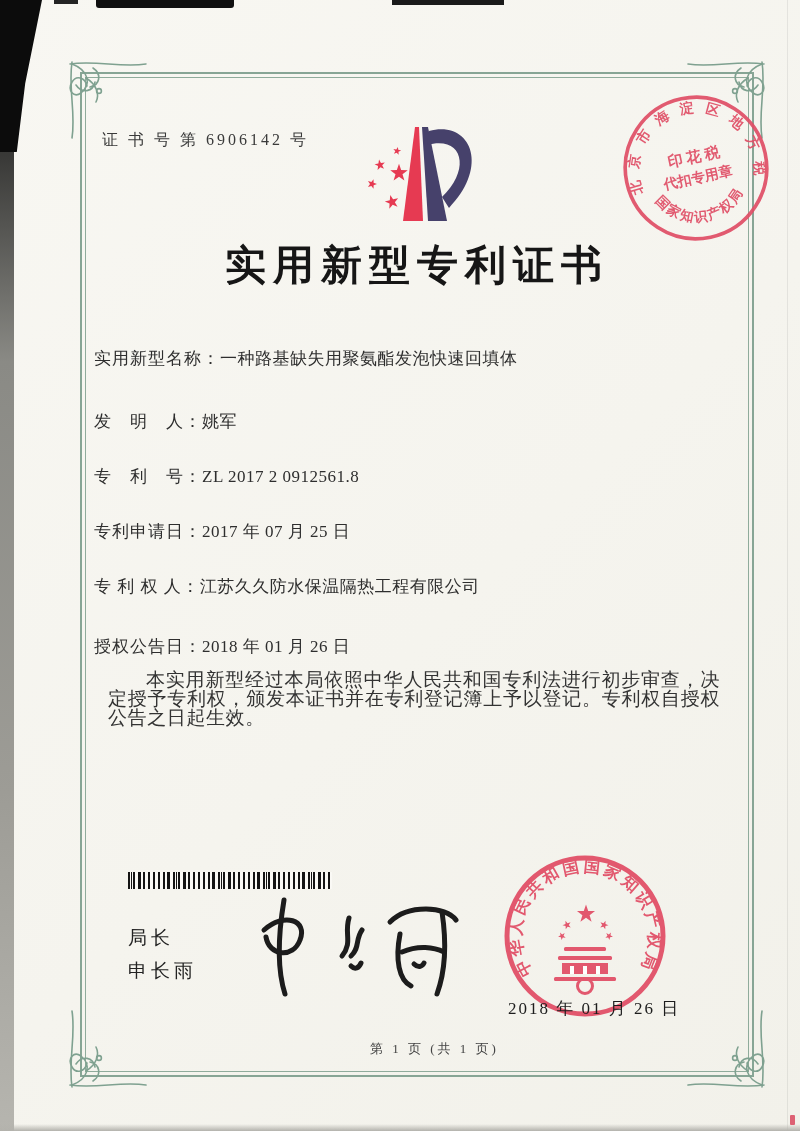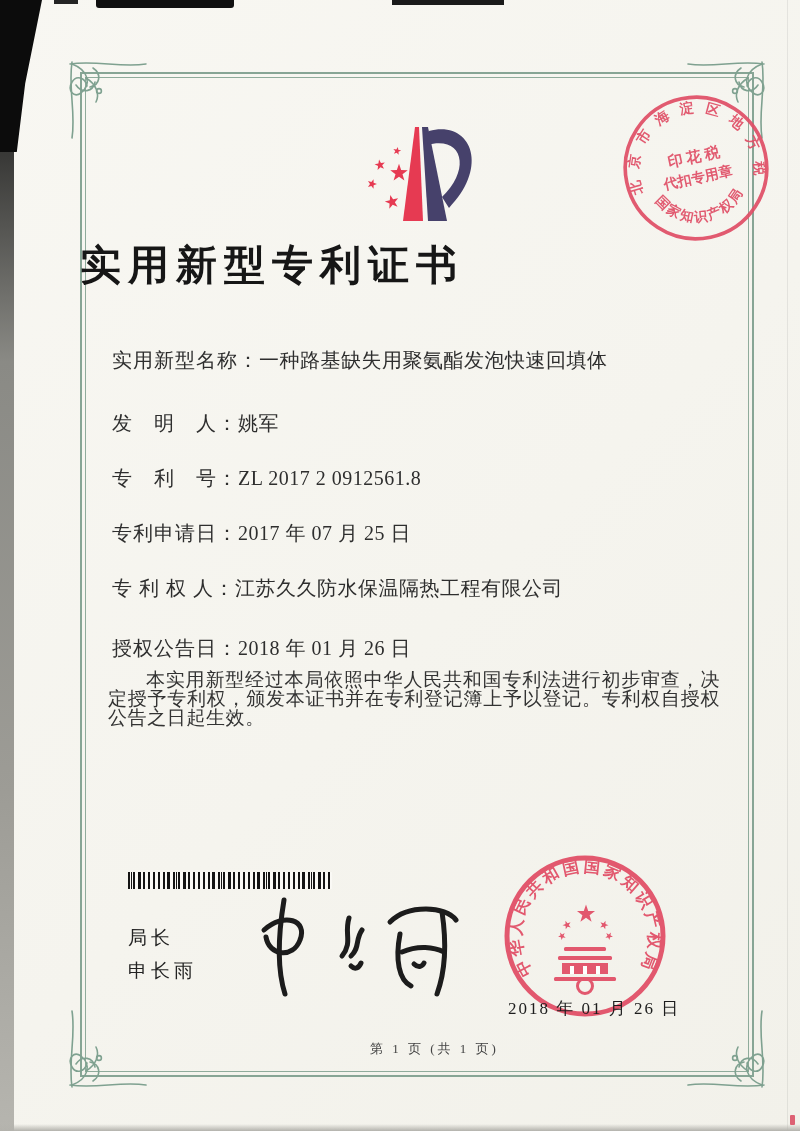--- a/index.html
+++ b/index.html
@@ -32,24 +32,24 @@
   .corner svg{width:100%;height:100%;}
   .corner.tl{left:66px;top:58px;}
   .corner.tr{right:32px;top:58px;transform:scaleX(-1);}
   .corner.bl{left:66px;bottom:40px;transform:scaleY(-1);}
   .corner.br{right:32px;bottom:40px;transform:scale(-1,-1);}
 
   .cert-number{position:absolute;left:102px;top:130px;font-size:16px;letter-spacing:3px;color:#3a3a3a;}
 
   .logo{position:absolute;left:338px;top:114px;width:160px;height:124px;}
 
-  .title{position:absolute;left:80px;right:46px;top:238px;text-align:left;
+  .title{position:absolute;left:80px;right:46px;top:238px;text-align:center;
     font-size:41px;font-weight:700;color:#161616;letter-spacing:7px;}
 
-  .field{position:absolute;left:112px;right:90px;font-size:20px;color:#2e2e2e;letter-spacing:.5px;white-space:nowrap;}
+  .field{position:absolute;left:94px;right:90px;font-size:17px;color:#2e2e2e;letter-spacing:.5px;white-space:nowrap;}
   .field .lab{letter-spacing:1px;}
   .f0{top:347px;} .f1{top:410px;} .f2{top:465px;} .f3{top:520px;} .f4{top:575px;} .f5{top:635px;}
 
   .body-text{position:absolute;left:108px;right:80px;top:670px;color:#333;
     font-size:19px;line-height:19px;text-align:justify;letter-spacing:.6px;}
   .body-text p{margin:0;text-indent:2em;}
 
   .barcode{position:absolute;left:128px;top:872px;width:204px;height:17px;background-color:#faf9f5;
     background-image:
       repeating-linear-gradient(90deg,#141414 0 2px,transparent 2px 5px),
@@ -94,20 +94,21 @@
   <div class="corner tr"><svg viewBox="0 0 82 82">
         <use href="#flourish"></use>
       </svg></div>
   <div class="corner bl"><svg viewBox="0 0 82 82">
         <use href="#flourish"></use>
       </svg></div>
   <div class="corner br"><svg viewBox="0 0 82 82">
         <use href="#flourish"></use>
       </svg></div>
 
+  <div class="cert-number">证 书 号 第 6906142 号</div>
 
   <svg class="logo" viewBox="0 0 160 124">
     <polygon points="77,13 81,13 85,107 65,107" fill="#e63a52"></polygon>
     <polygon points="84,13 90,13 109,107 90,107" fill="#46416b"></polygon>
     <path d="M91,17 C133,6 152,52 111,94 L104,83 C134,54 124,21 89,31 Z" fill="#46416b"></path>
     <g fill="#e63a52">
       <use href="#star" transform="translate(59,37) scale(0.42) rotate(12)"></use>
       <use href="#star" transform="translate(42,51) scale(0.55) rotate(-10)"></use>
       <use href="#star" transform="translate(61,59) scale(0.92)"></use>
       <use href="#star" transform="translate(34,70) scale(0.50) rotate(18)"></use>

